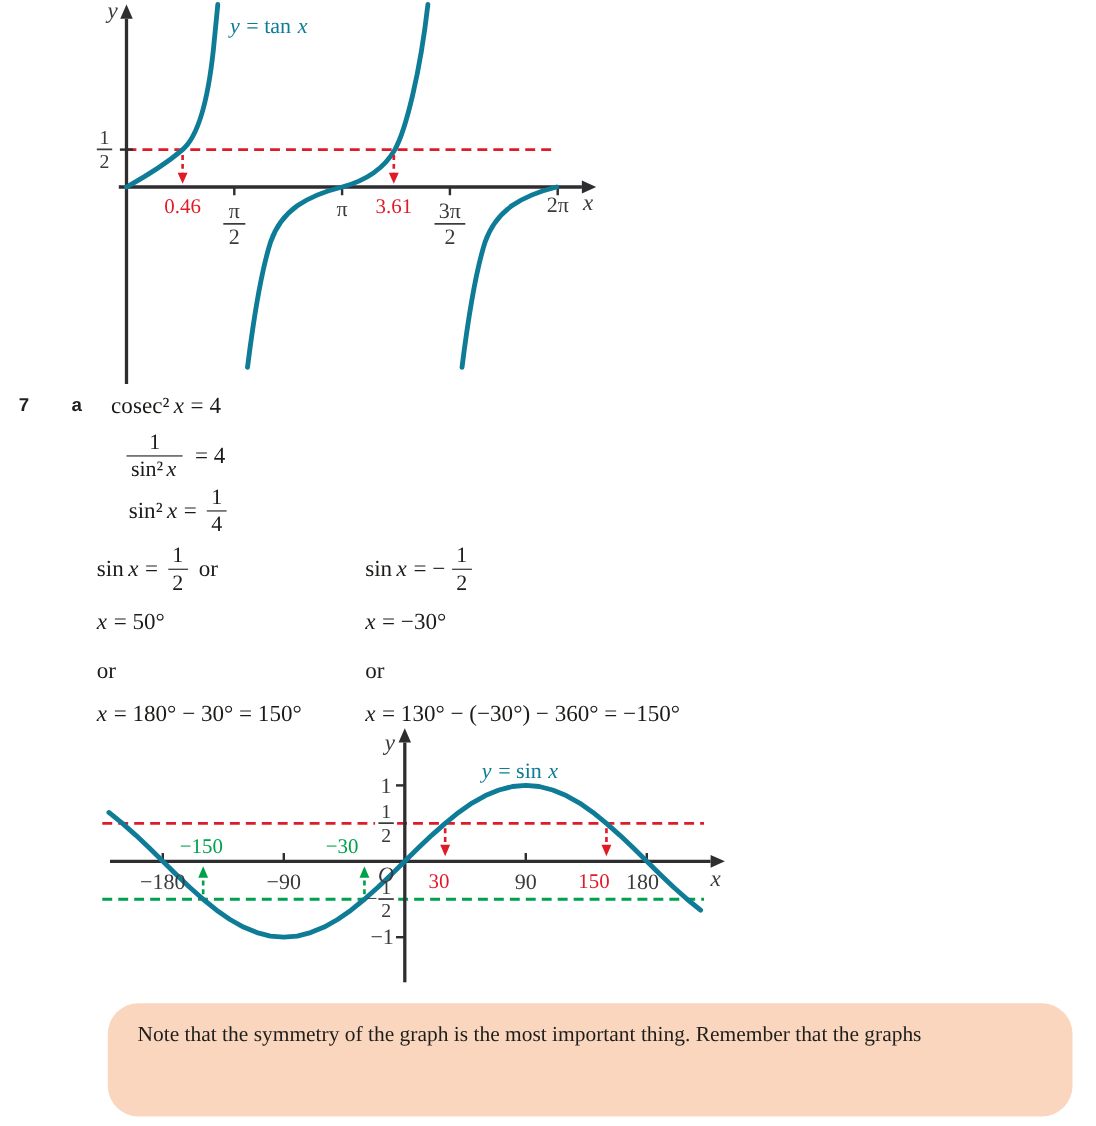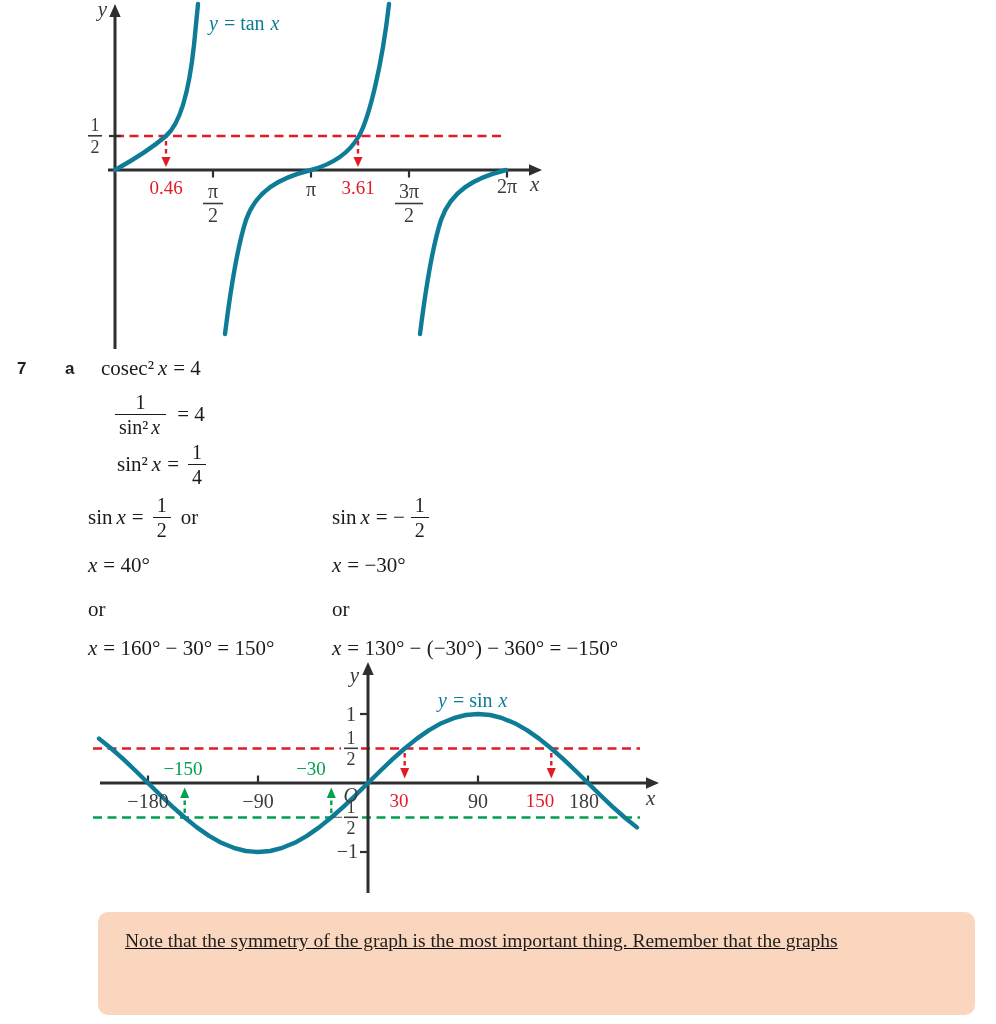--- a/index.html
+++ b/index.html
@@ -17,21 +17,21 @@
 
   .mrow{position:absolute;display:flex;align-items:center;color:#1b1b19;font-size:21px;white-space:nowrap;}
   .mrow .rm{font-style:normal;}
   .mrow i{font-style:italic;margin:0 6px 0 4px;}
   .mfrac{display:inline-flex;flex-direction:column;align-items:center;line-height:1.12;font-size:20px;margin:0 2px;}
   .mfrac .num{padding:0 4px 1px;}
   .mfrac .den{border-top:1.6px solid #1c1c1c;padding:1px 4px 0;}
   .mfrac .den i{margin:0 2px 0 3px;}
   .qnum{position:absolute;font-family:"Liberation Sans","DejaVu Sans",sans-serif;font-weight:700;
         font-size:17px;color:#231f20;}
-  #note-box{position:absolute;left:98px;top:912px;width:877px;height:103px;border-radius:10px;text-decoration:underline;}
+  #note-box{position:absolute;left:98px;top:912px;width:877px;height:103px;border-radius:28px;}
   #note-text{padding:15px 20px 0 27px;font-size:19.5px;line-height:27.5px;color:#1e1e1c;}
 </style>
 </head>
 <body>
 
 <div id="page">
 
   <svg style="left:75px;top:0;" width="480" height="360" viewBox="75 0 480 360">
 
     <line x1="115" y1="136" x2="505" y2="136" stroke="#e01b28" stroke-width="2.6" stroke-dasharray="9 5.5"></line>
@@ -117,37 +117,37 @@
       <i>x</i>
       <span class="rm" style="margin-right:4px;">= −</span>
     <span class="mfrac">
       <span class="num">1</span>
       <span class="den">2</span>
     </span>
   </div>
 
   <div class="mrow" style="left:88px;top:553px;">
     <i style="margin-left:0;">x</i>
-      <span class="rm">= 40°</span>
+      <span class="rm">= 50°</span>
   </div>
   <div class="mrow" style="left:332px;top:553px;">
     <i style="margin-left:0;">x</i>
       <span class="rm">= −30°</span>
   </div>
 
   <div class="mrow" style="left:88px;top:597px;">
     <span class="rm">or</span>
   </div>
   <div class="mrow" style="left:332px;top:597px;">
     <span class="rm">or</span>
   </div>
 
   <div class="mrow" style="left:88px;top:636px;">
     <i style="margin-left:0;">x</i>
-      <span class="rm">= 160° − 30° = 150°</span>
+      <span class="rm">= 180° − 30° = 150°</span>
   </div>
   <div class="mrow" style="left:332px;top:636px;">
     <i style="margin-left:0;">x</i>
       <span class="rm">= 130° − (−30°) − 360° = −150°</span>
   </div>
 
   <svg style="left:75px;top:660px;" width="600" height="240" viewBox="75 660 600 240">
 
     <line x1="93" y1="748.5" x2="341" y2="748.5" stroke="#e01b28" stroke-width="2.6" stroke-dasharray="9 5.5"></line>
     <line x1="361" y1="748.5" x2="640" y2="748.5" stroke="#e01b28" stroke-width="2.6" stroke-dasharray="9 5.5"></line>

